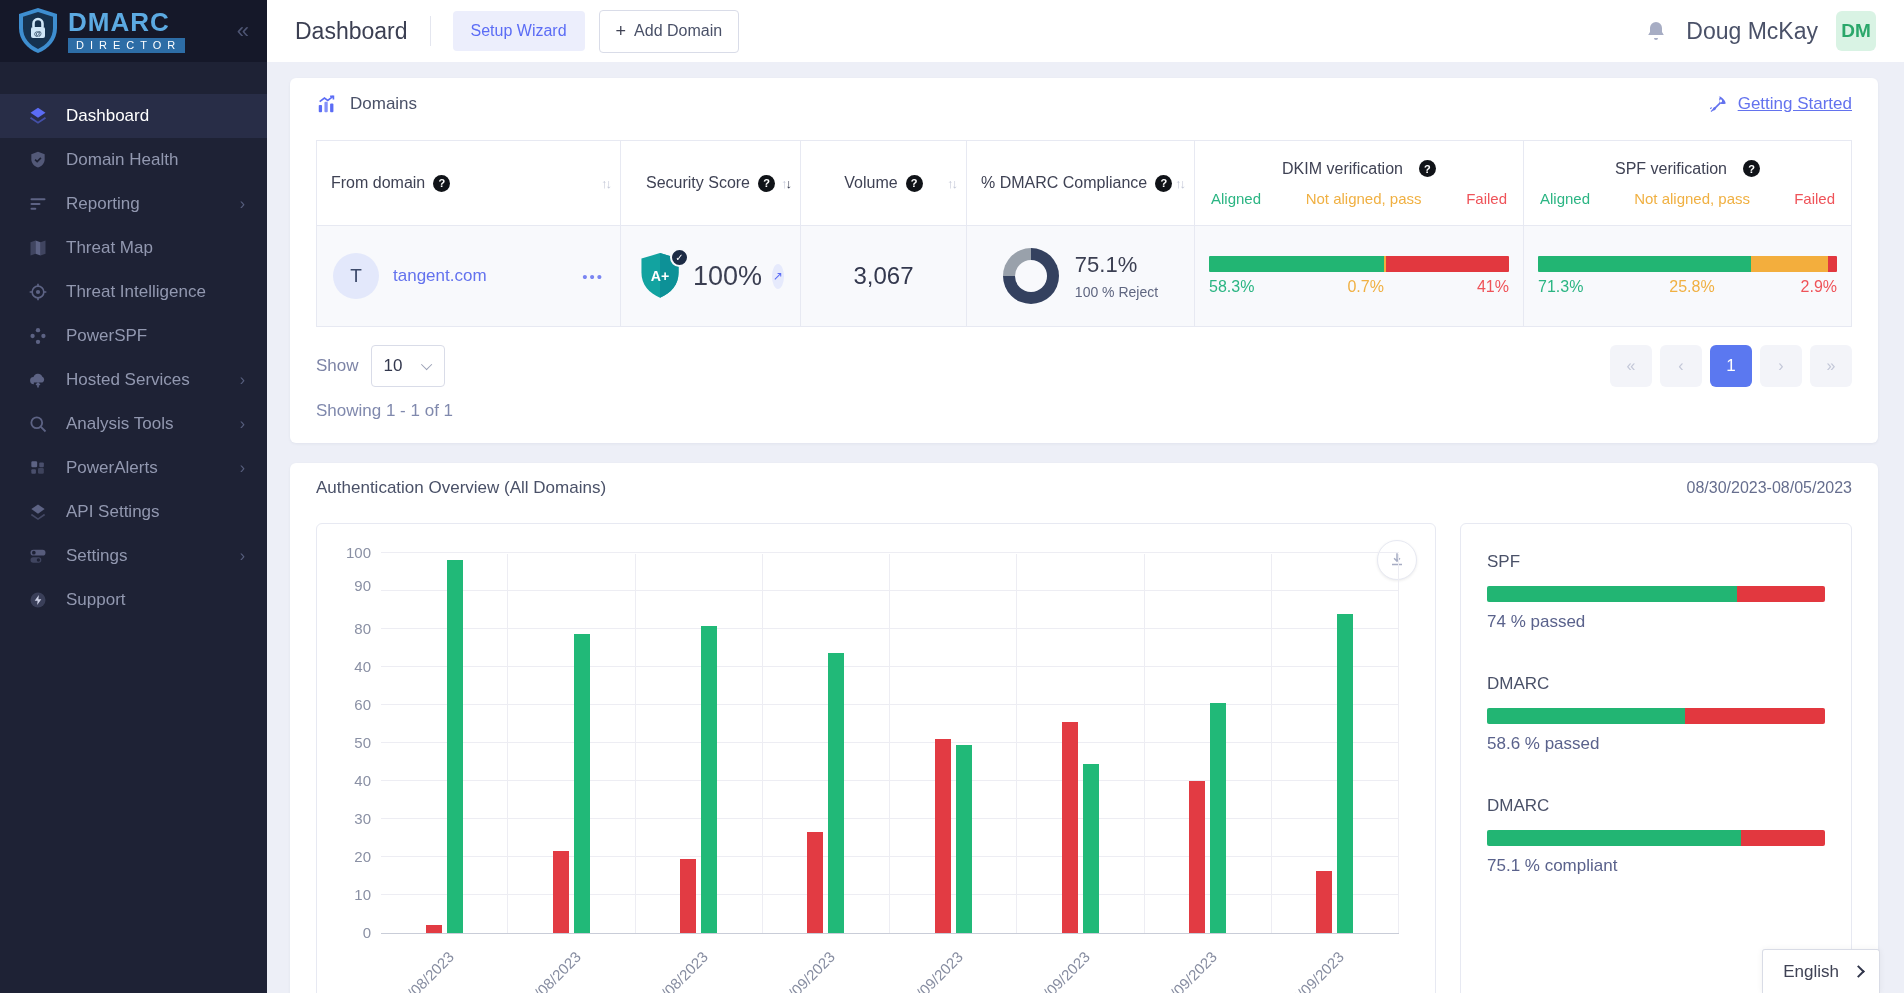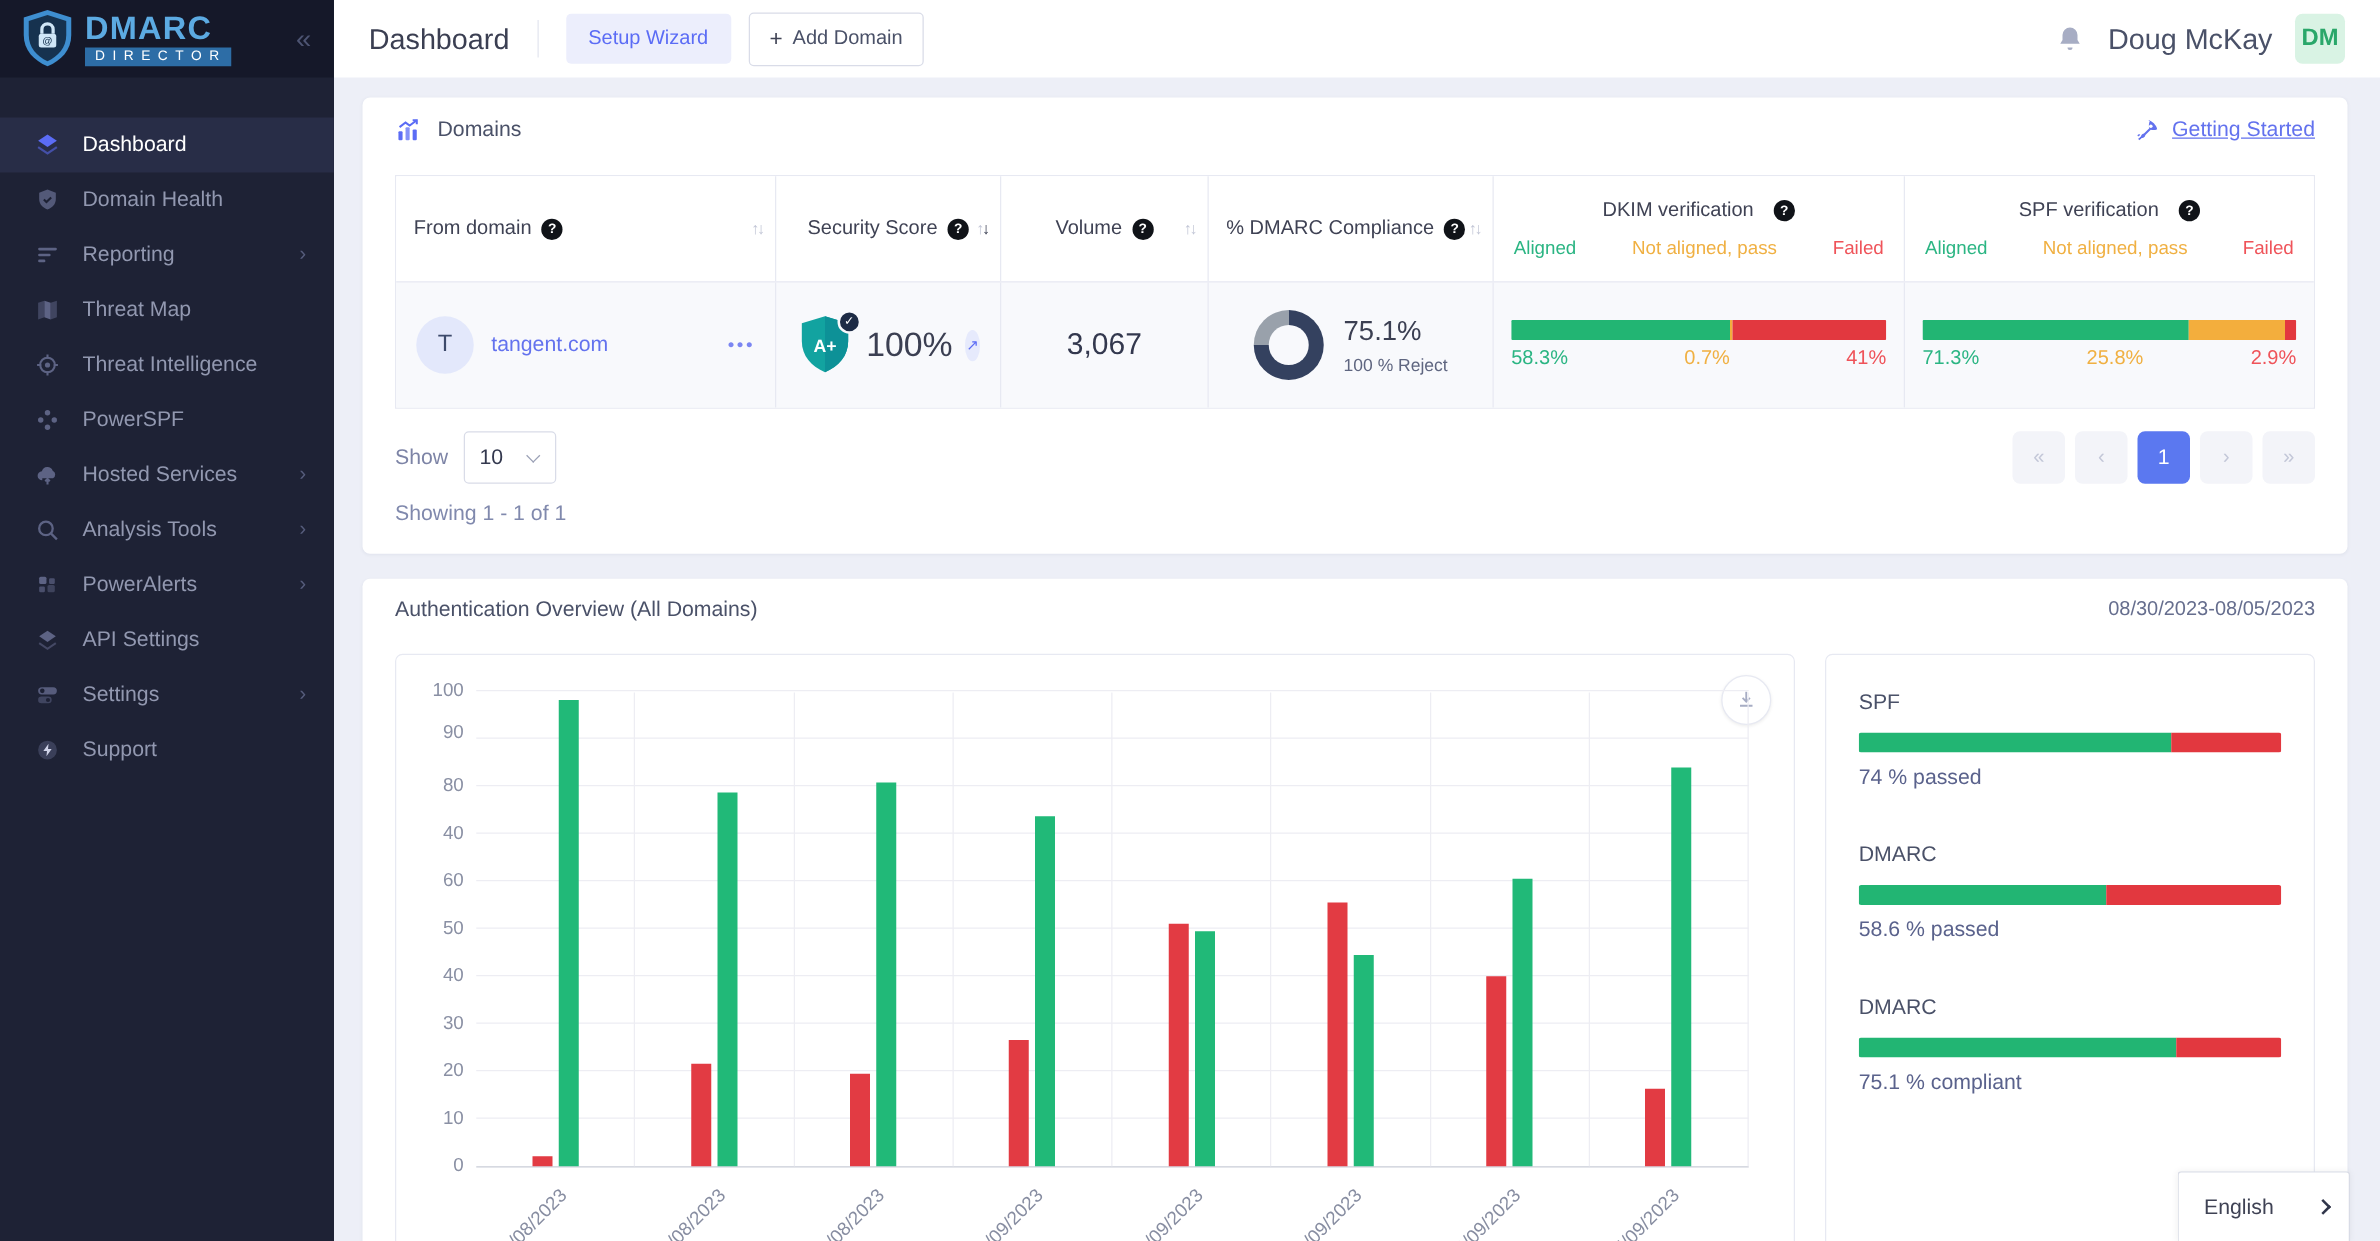--- a/index.html
+++ b/index.html
@@ -132,22 +132,22 @@
   .xanchor span { position:absolute; right:0; top:0; white-space:nowrap; transform:rotate(-45deg);
     transform-origin:100% 0; font-size:15px; color:#878da1; }
   .summary-box { width:392px; border:1px solid #e7e9f2; border-radius:6px; padding:28px 26px; height:600px; }
   .sum-block { margin-bottom:42px; }
   .sum-label { font-size:17px; color:#4a5168; margin-bottom:14px; }
   .progress { display:flex; height:16px; border-radius:2px; overflow:hidden; }
   .progress span { display:block; height:100%; }
   .sum-caption { margin-top:10px; font-size:17px; color:#5a628c; }
 
   
-  .lang-box { position:fixed; right:24px; bottom:0; height:56px; background:#fff; border:1px solid #d9dce6;
-    border-bottom:none; border-radius:3px 3px 0 0; display:flex; align-items:center; padding:0 60px 0 20px;
+  .lang-box { position:fixed; right:24px; bottom:0; height:44px; background:#fff; border:1px solid #d9dce6;
+    border-bottom:none; border-radius:3px 3px 0 0; display:flex; align-items:center; padding:0 40px 0 20px;
     font-size:17px; color:#3f4254; cursor:pointer; z-index:10; box-shadow:0 0 6px rgba(0,0,0,.06); }
   .lang-chev { position:absolute; right:16px; width:9px; height:9px; border-top:2px solid #30354a;
     border-right:2px solid #30354a; transform:rotate(45deg); }
 </style>
 </head>
 <body>
 
 <aside class="sidebar">
   <div class="logo-row">
     <svg width="44" height="48" viewBox="0 0 44 48">

